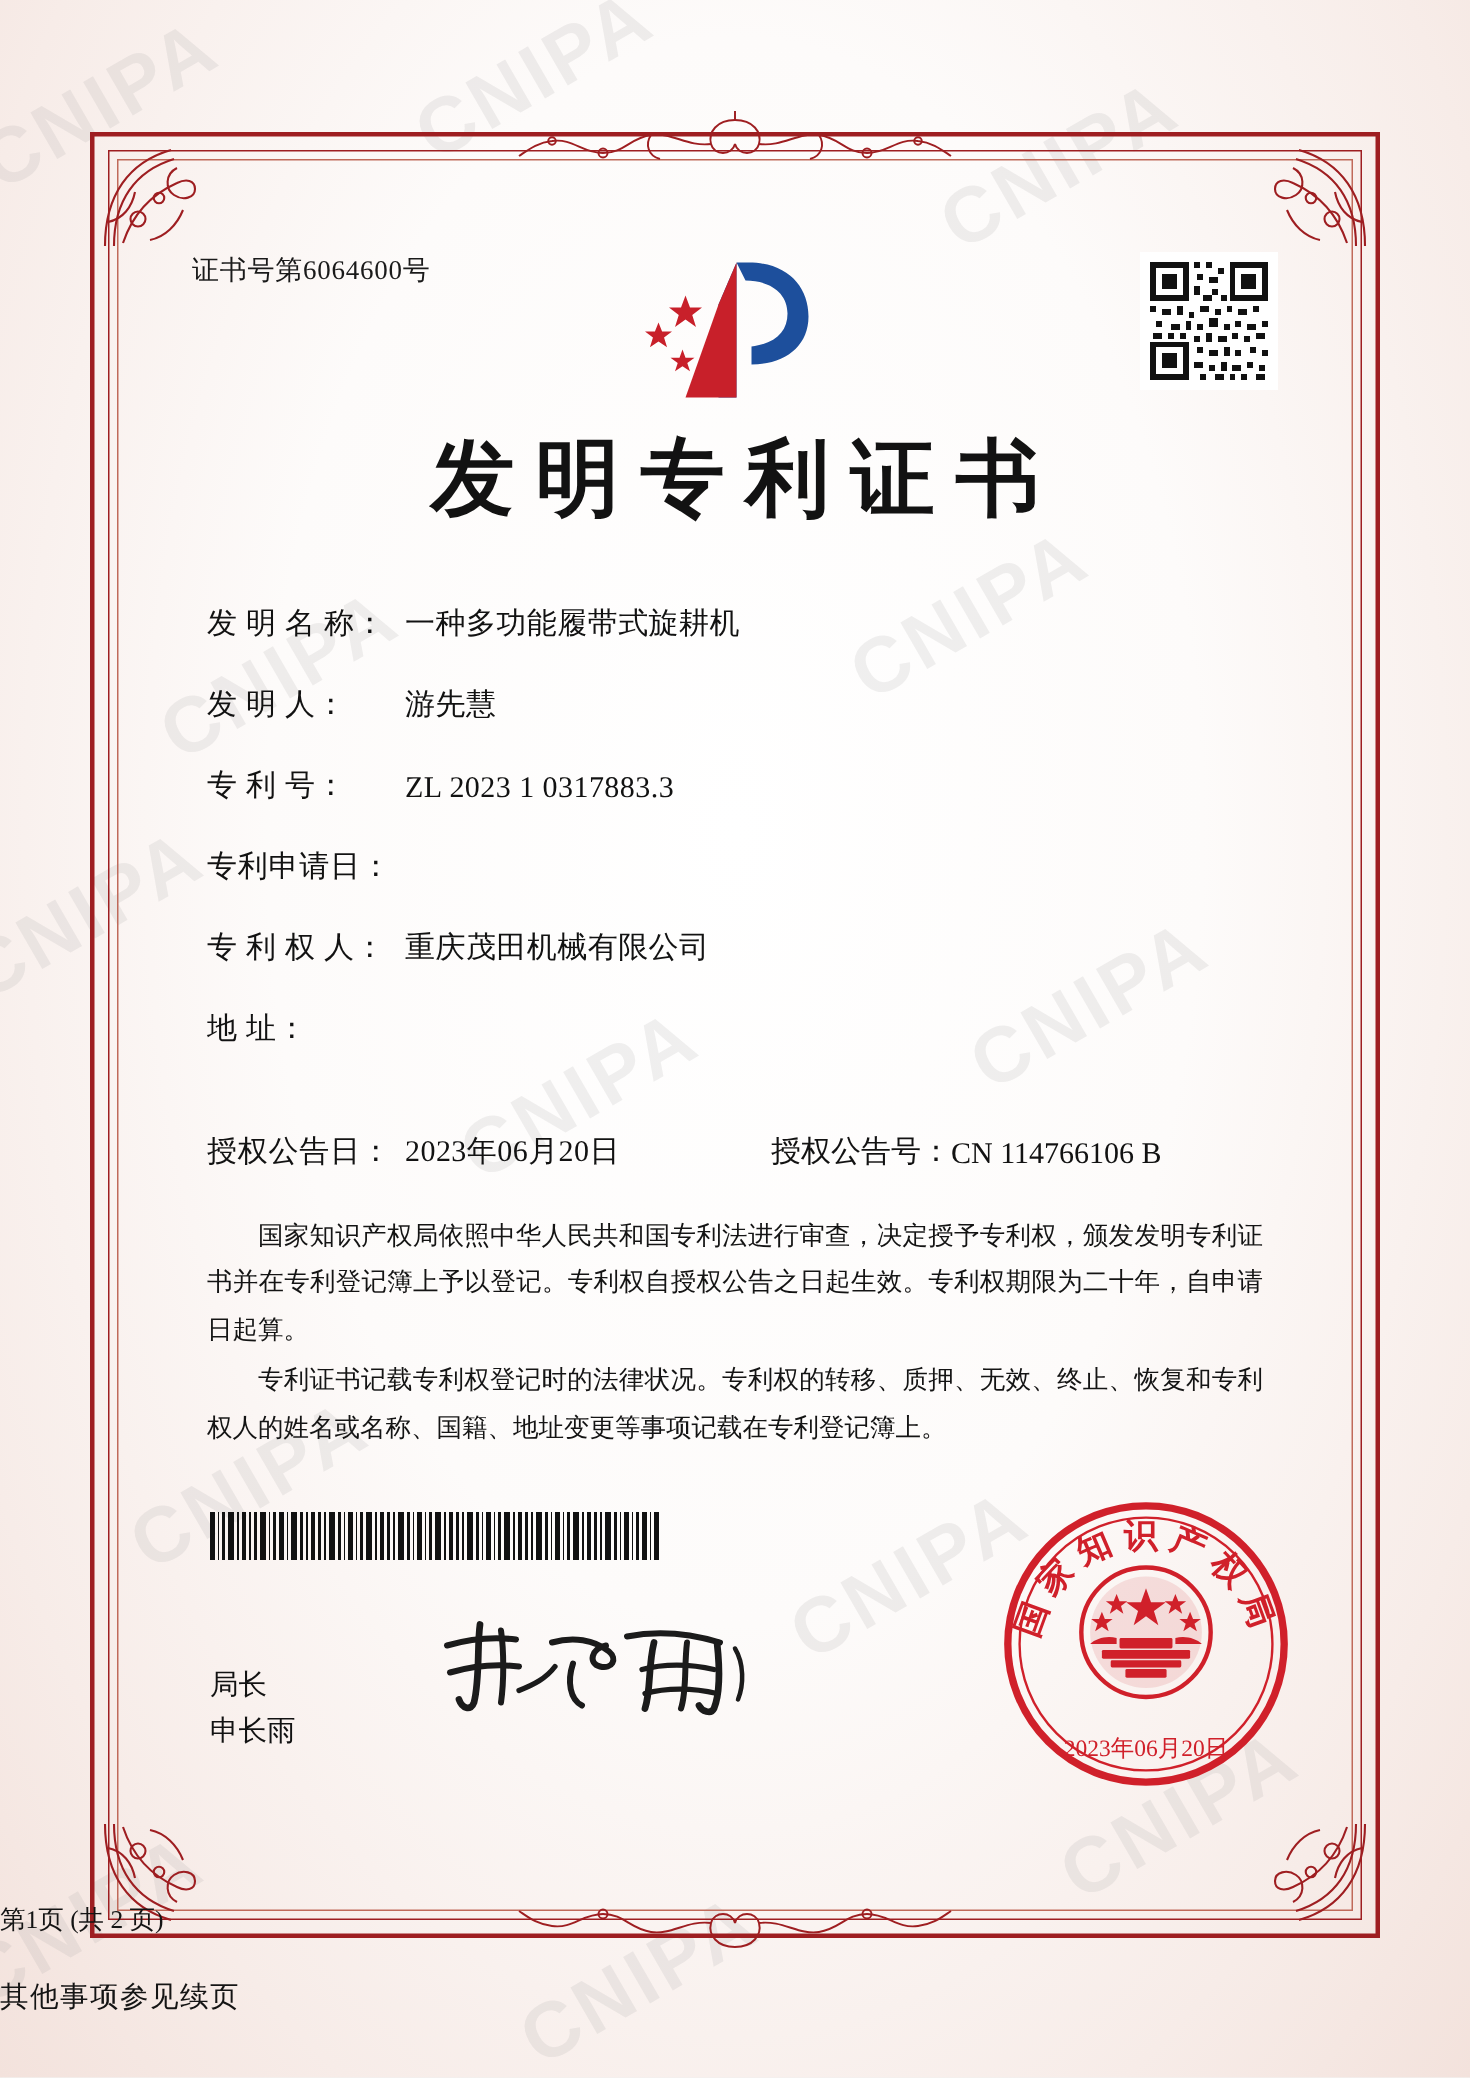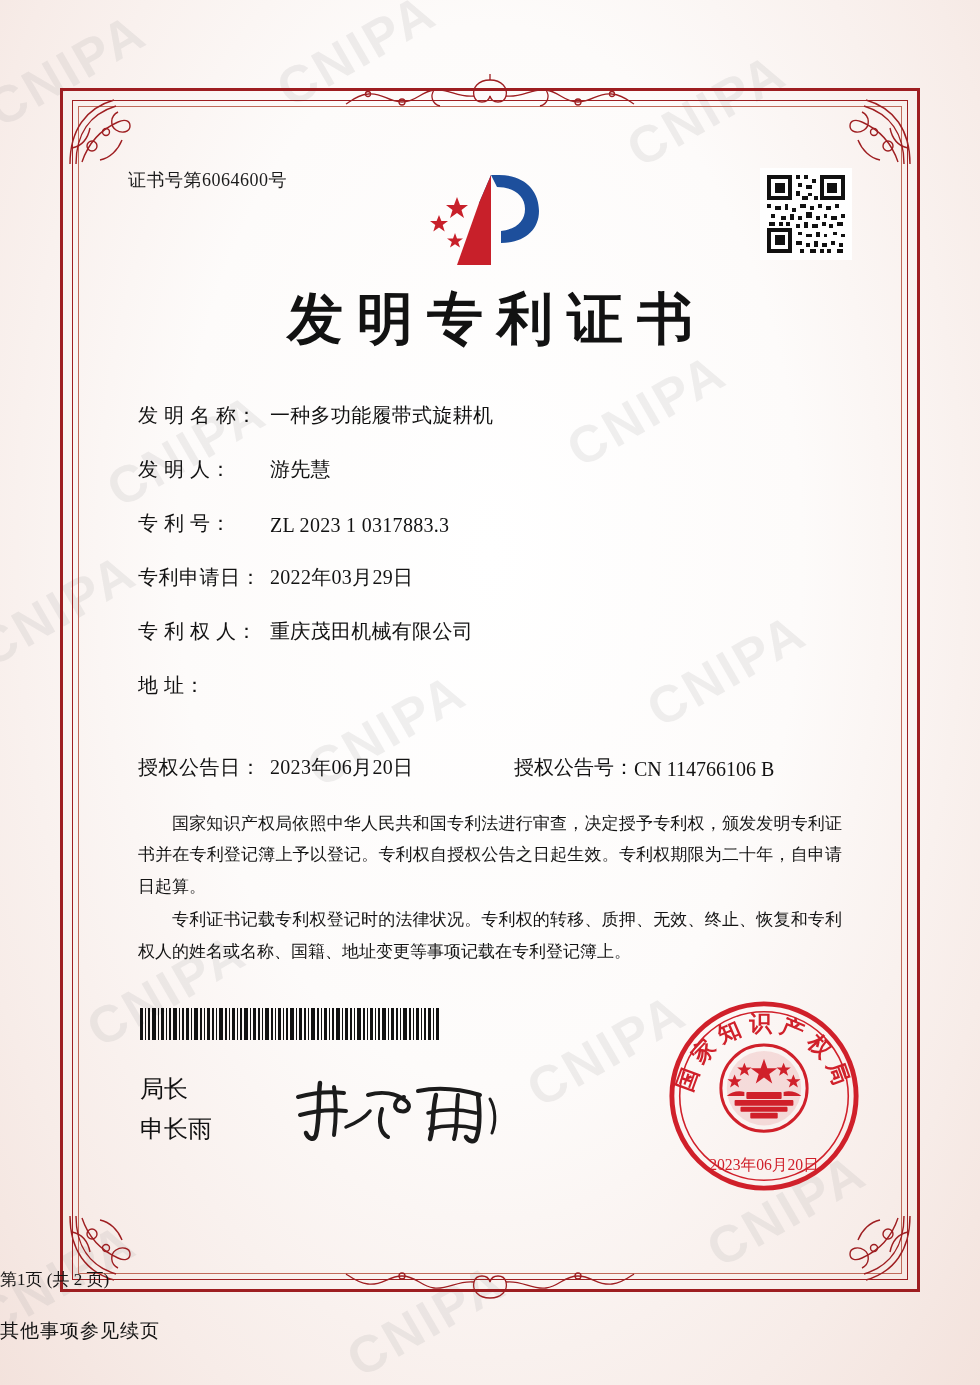--- a/index.html
+++ b/index.html
@@ -185,22 +185,22 @@
   .barcode {
     position: absolute;
     left: 140px; top: 1008px;
     width: 300px; height: 32px;
   }
   .barcode svg { width: 100%; height: 100%; display:block; }
 
   
   .director {
     position: absolute;
-    left: 140px; top: 1070px;
-    font-size: 24px;
+    left: 140px; top: 1108px;
+    font-size: 19px;
     line-height: 1.65;
     color: #121212;
   }
   .signature {
     position: absolute;
     left: 290px; top: 1075px;
     width: 230px; height: 72px;
     color: #1b1b1b;
   }
   .signature svg { width:100%; height:100%; display:block; }
@@ -422,21 +422,20 @@
     <div class="frow">
       <div class="flabel">发 明 人：</div>
       <div class="fvalue">游先慧</div>
     </div>
     <div class="frow">
       <div class="flabel">专 利 号：</div>
       <div class="fvalue">ZL 2023 1 0317883.3</div>
     </div>
     <div class="frow">
       <div class="flabel">专利申请日：</div>
-      <div class="fvalue">2022年03月29日</div>
     </div>
     <div class="frow">
       <div class="flabel">专 利 权 人：</div>
       <div class="fvalue">重庆茂田机械有限公司</div>
     </div>
     <div class="frow">
       <div class="flabel">地 址：</div>
     </div>
     <div class="frow dual">
       <div class="flabel">授权公告日：</div>

